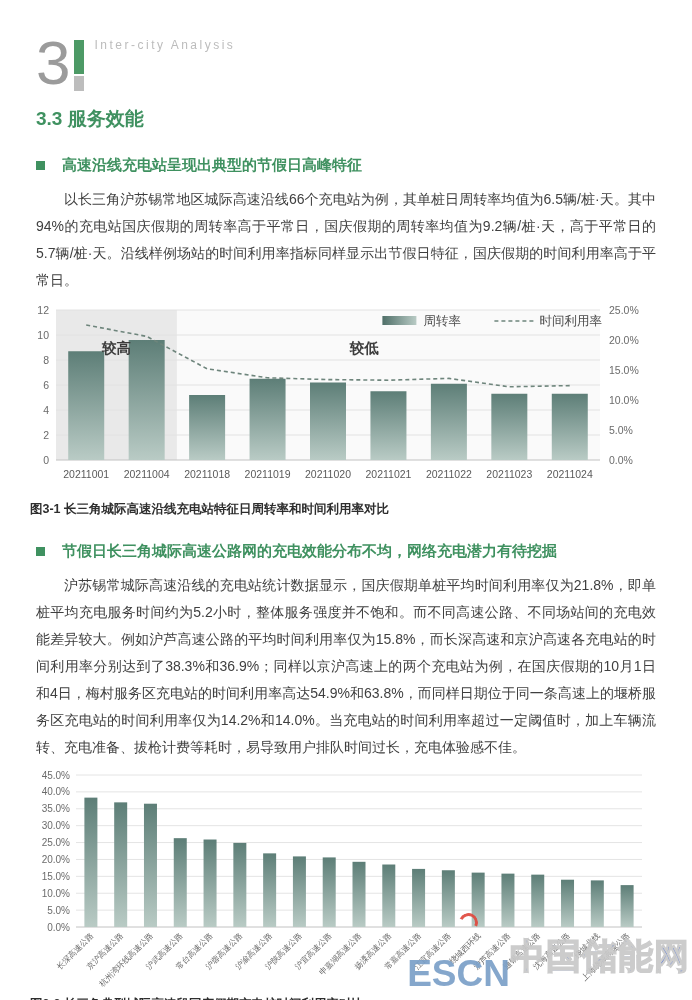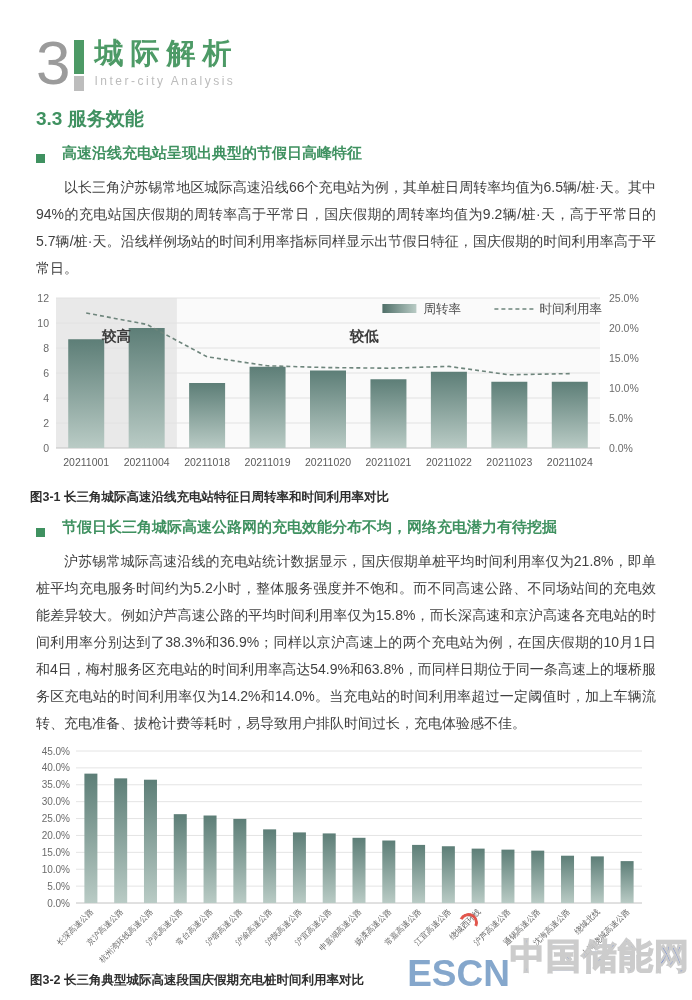--- a/index.html
+++ b/index.html
@@ -12,21 +12,21 @@
   .chapter-header{margin-top:34px;display:flex;align-items:flex-start;}
   .chapter-number{font-size:62px;line-height:58px;color:#9b9b9b;font-weight:400;}
   .chapter-bar{width:10px;margin:6px 10px 0 4px;display:flex;flex-direction:column;}
   .chapter-bar .seg-green{height:34px;background:#4d9a66;}
   .chapter-bar .seg-gray{height:15px;background:#bdbdbd;margin-top:2px;}
   .chapter-titles{display:flex;flex-direction:column;}
   .chapter-title{font-size:29px;font-weight:bold;color:#4d9a66;letter-spacing:7px;line-height:34px;margin-top:2px;}
   .chapter-subtitle{font-size:12px;color:#bcbcbc;letter-spacing:2.5px;margin-top:4px;}
   
   .section-title{margin-top:14px;font-size:19px;font-weight:bold;color:#3f9160;}
-  .bullet-row{display:flex;align-items:flex-end;margin-top:12px;}
+  .bullet-row{display:flex;align-items:center;margin-top:24px;}
   .bullet-square{width:9px;height:9px;background:#3f9160;flex:0 0 auto;margin-right:17px;}
   .bullet-text{font-size:15px;font-weight:bold;color:#3f9160;}
   .paragraph{margin-top:11px;font-size:14px;line-height:27px;text-align:justify;text-indent:2em;color:#3f3f3f;}
   figure{margin:10px 0 0 -6px;padding:0;}
   figure svg{display:block;}
   .caption{font-size:12.5px;font-weight:bold;color:#2e2e2e;margin-top:3px;}
   
   .footer-logo{position:absolute;right:2px;bottom:6px;display:flex;align-items:center;opacity:0.92;}
   .logo-escn{font-size:37px;font-weight:bold;color:#7ba0c8;position:relative;line-height:40px;margin-top:37px;}
   .logo-accent{position:absolute;width:13px;height:13px;top:-4px;left:52px;
@@ -40,21 +40,20 @@
 
 <div class="page">
 
   <div class="chapter-header">
     <div class="chapter-number">3</div>
     <div class="chapter-bar">
       <div class="seg-green"></div>
       <div class="seg-gray"></div>
     </div>
     <div class="chapter-titles">
-      <div class="chapter-title">城际解析</div>
       <div class="chapter-subtitle">Inter-city Analysis</div>
     </div>
   </div>
 
   <div class="section-title">3.3 服务效能</div>
 
   <div class="bullet-row">
     <div class="bullet-square"></div>
     <div class="bullet-text">高速沿线充电站呈现出典型的节假日高峰特征</div>
   </div>

